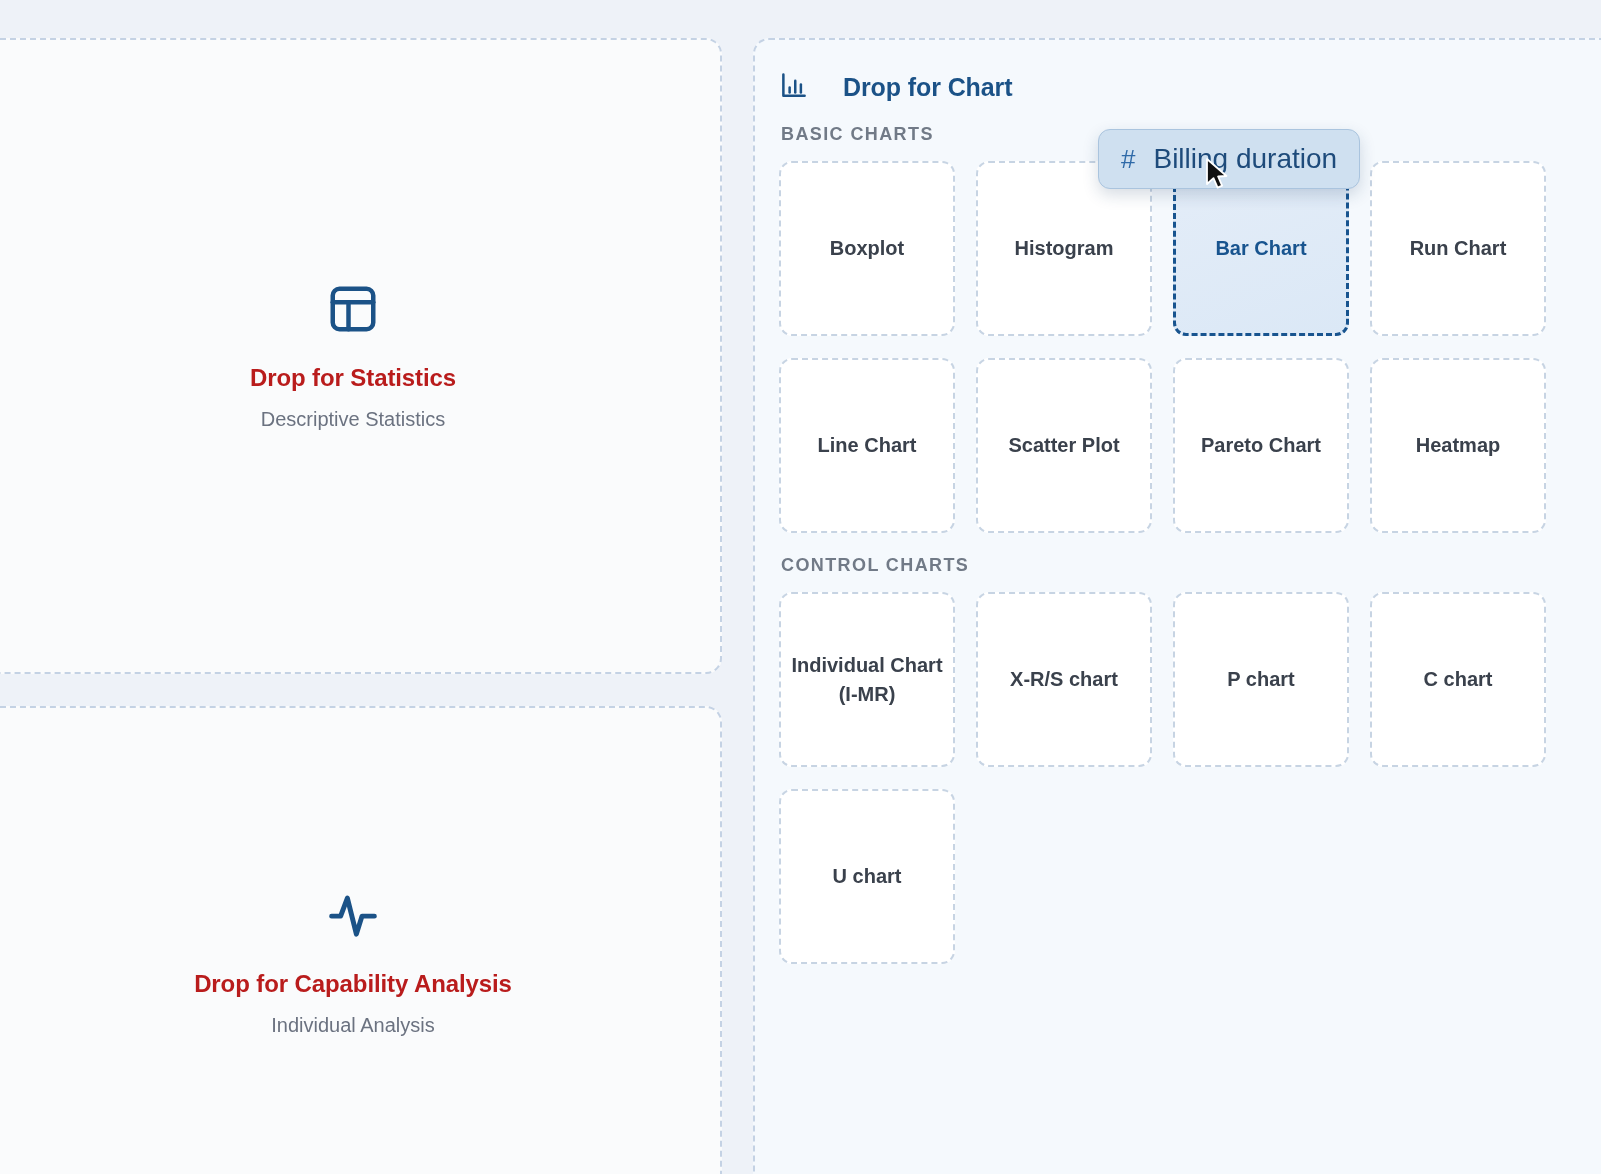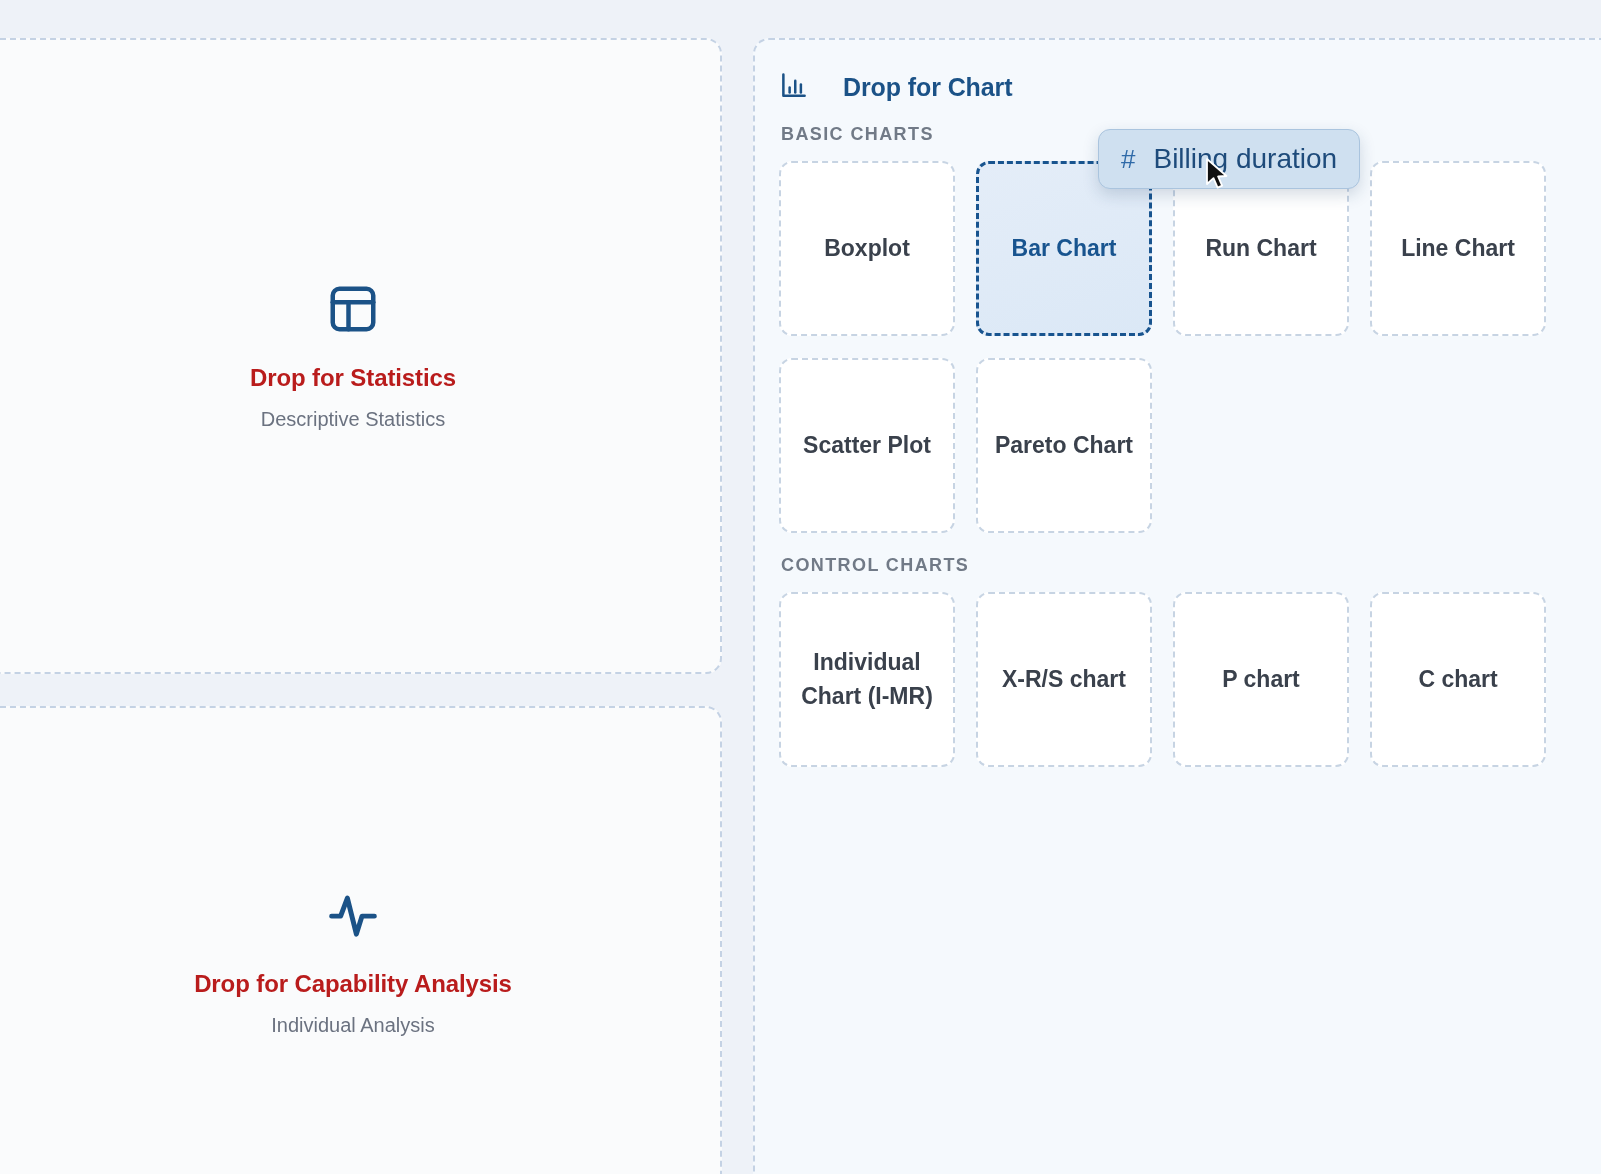--- a/index.html
+++ b/index.html
@@ -64,21 +64,21 @@
   }
   .tile {
     height:175px;
     background:#ffffff;
     border:2px dashed #c7d4e3;
     border-radius:13px;
     display:flex; align-items:center; justify-content:center;
     text-align:center; padding:8px;
   }
   .tile-label {
-    font-size:23px; font-weight:bold; color:#3a414c; line-height:1.45;
+    font-size:20px; font-weight:bold; color:#3a414c; line-height:1.45;
   }
   .tile.active {
     border:3px dashed #18548f;
     background:linear-gradient(160deg,#e4edf8 0%, #dbe8f6 100%);
   }
   .tile.active .tile-label { color:#18548f; }
 
   
   .drag-chip {
     position:absolute; left:1098px; top:129px;
@@ -139,50 +139,59 @@
         </svg>
       </span>
       <span class="panel-header-title">Drop for Chart</span>
     </div>
 
     <div class="section-label">BASIC CHARTS</div>
     <div class="tile-grid">
       <div class="tile">
         <span class="tile-label">Boxplot</span>
         </div>
+      <div class="tile">
+        <span class="tile-label">Histogram</span>
+        </div>
       <div class="tile active">
         <span class="tile-label">Bar Chart</span>
         </div>
       <div class="tile">
         <span class="tile-label">Run Chart</span>
         </div>
       <div class="tile">
         <span class="tile-label">Line Chart</span>
         </div>
       <div class="tile">
         <span class="tile-label">Scatter Plot</span>
         </div>
       <div class="tile">
         <span class="tile-label">Pareto Chart</span>
         </div>
+      <div class="tile">
+        <span class="tile-label">Heatmap</span>
+        </div>
     </div>
 
     <div class="section-label second">CONTROL CHARTS</div>
     <div class="tile-grid">
       <div class="tile">
         <span class="tile-label">Individual Chart (I-MR)</span>
         </div>
       <div class="tile">
         <span class="tile-label">X-R/S chart</span>
         </div>
       <div class="tile">
         <span class="tile-label">P chart</span>
         </div>
       <div class="tile">
         <span class="tile-label">C chart</span>
+        </div>
+      <div class="tile">
+        <span class="tile-label">U chart</span>
         </div>
     </div>
 
   </div>
 
   <div class="drag-chip">
     <span class="chip-hash">#</span>
     <span class="chip-text">Billing duration</span>
   </div>
 

